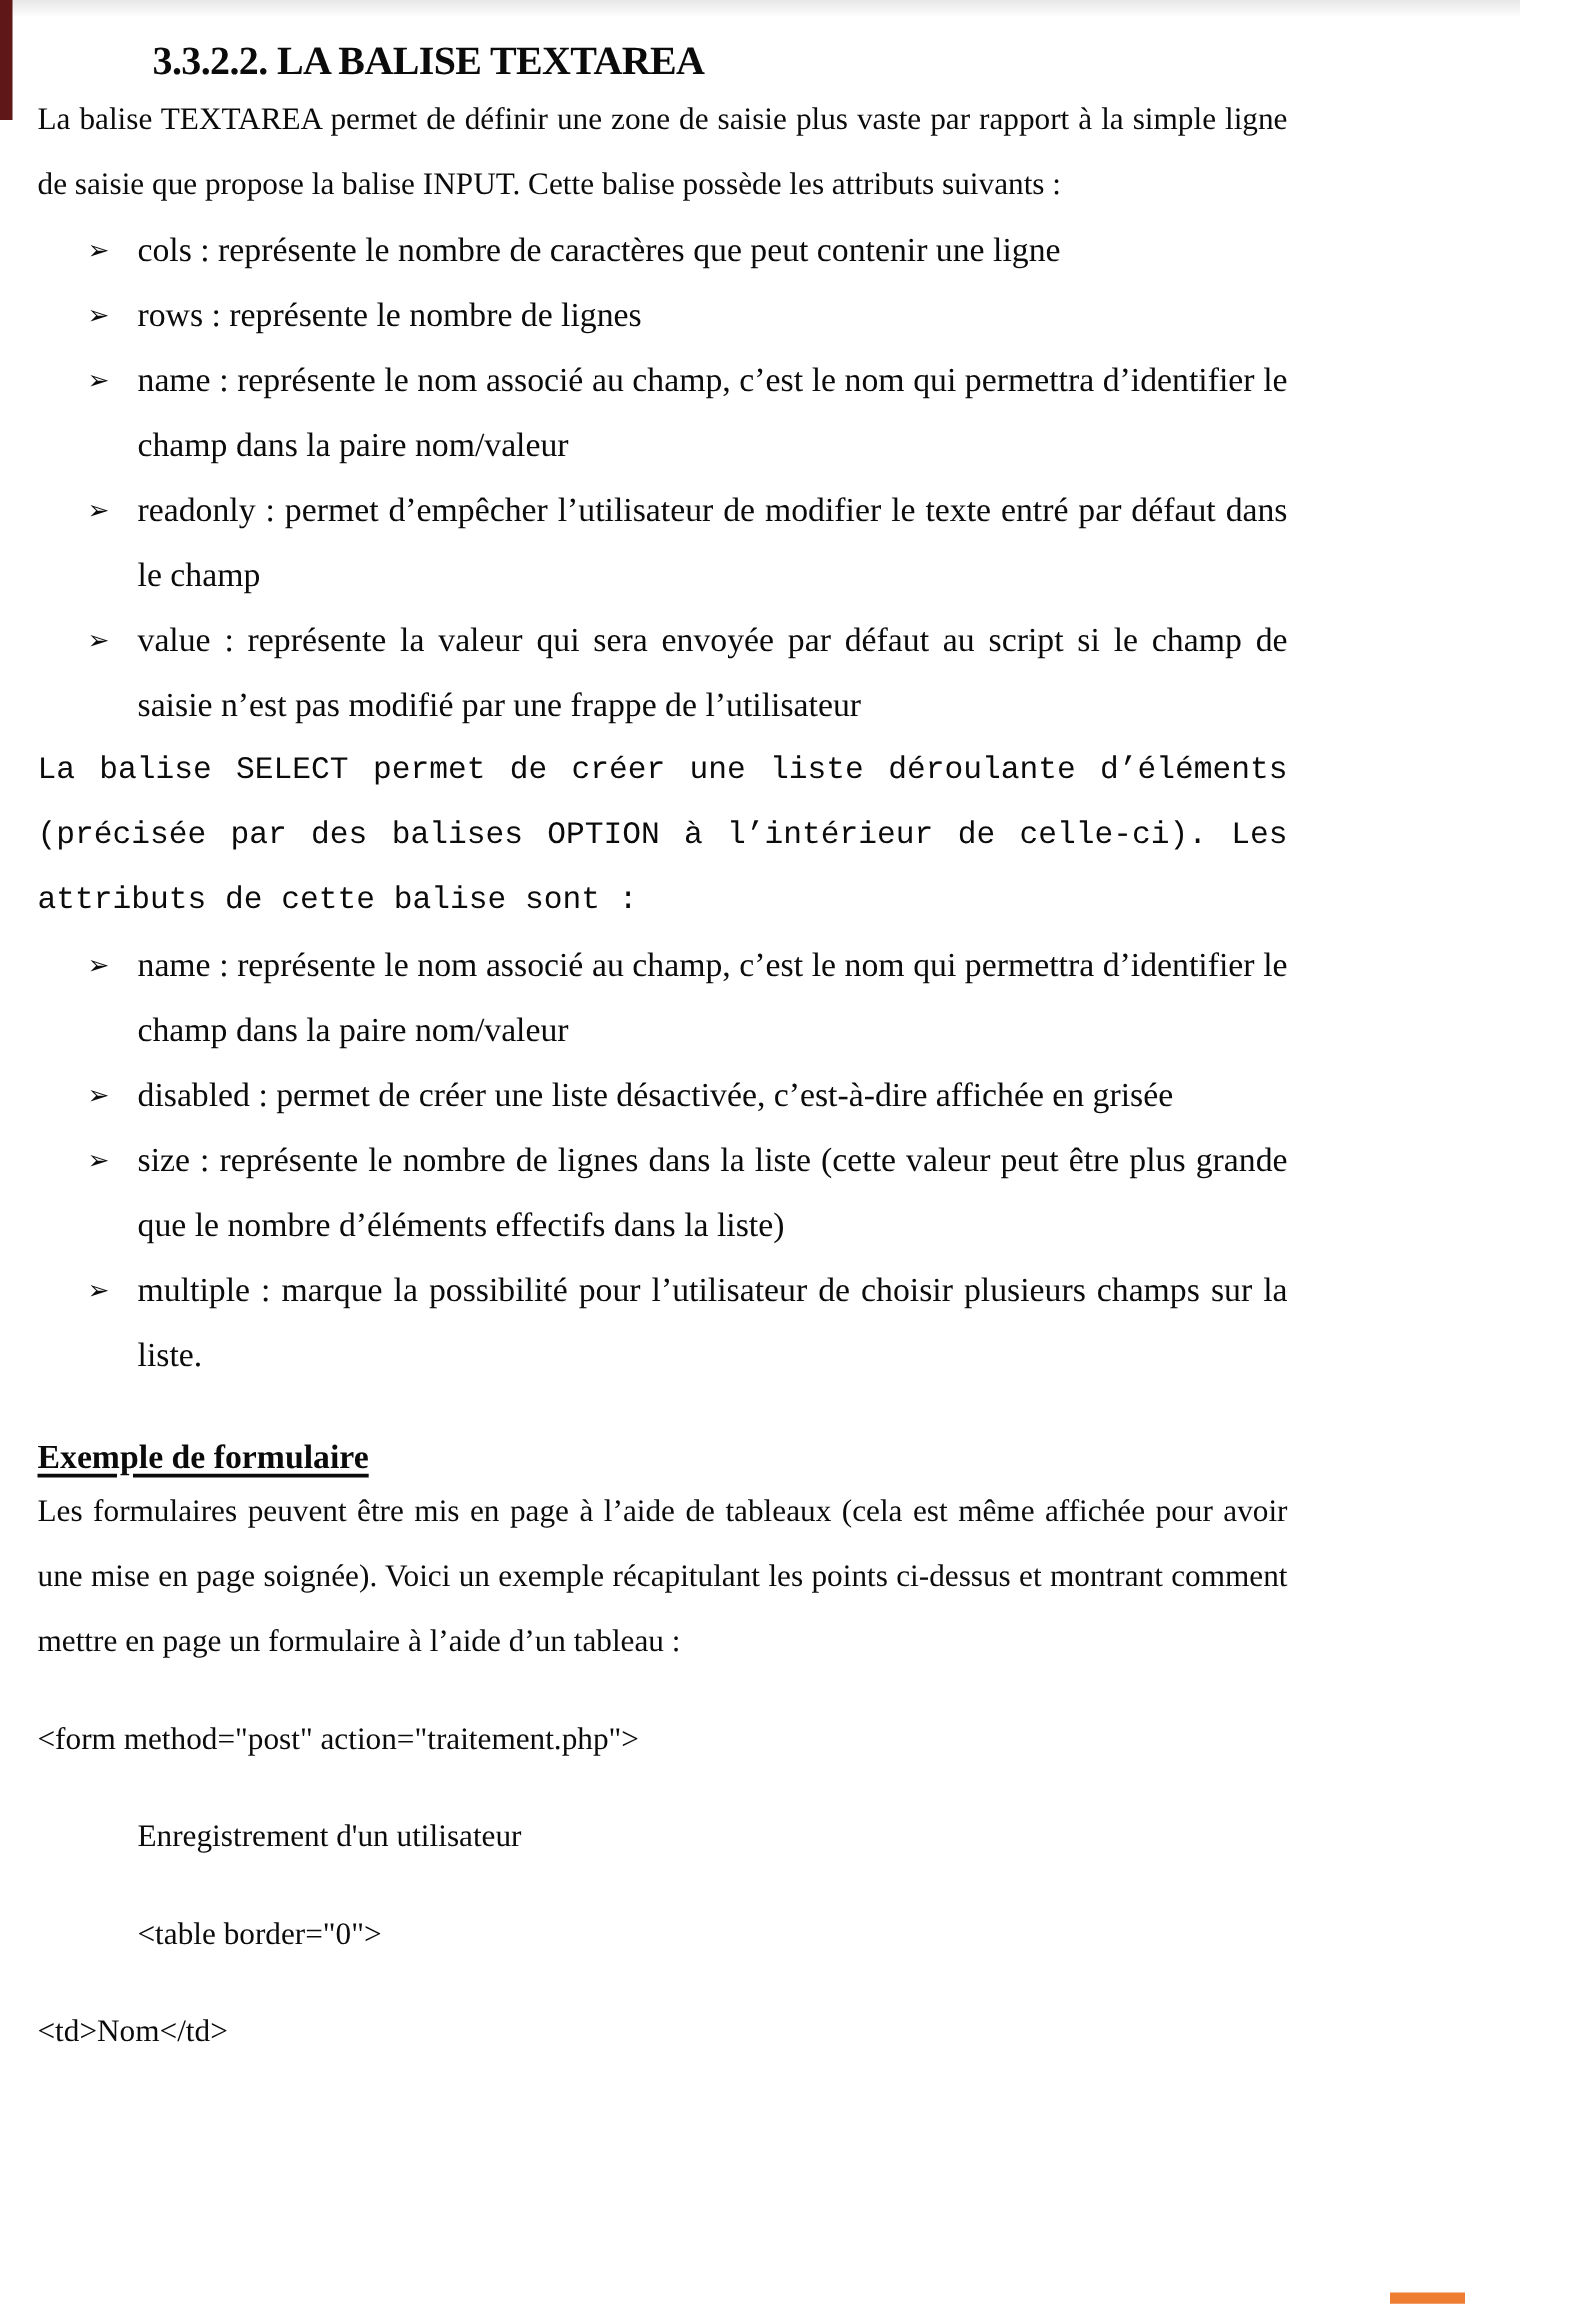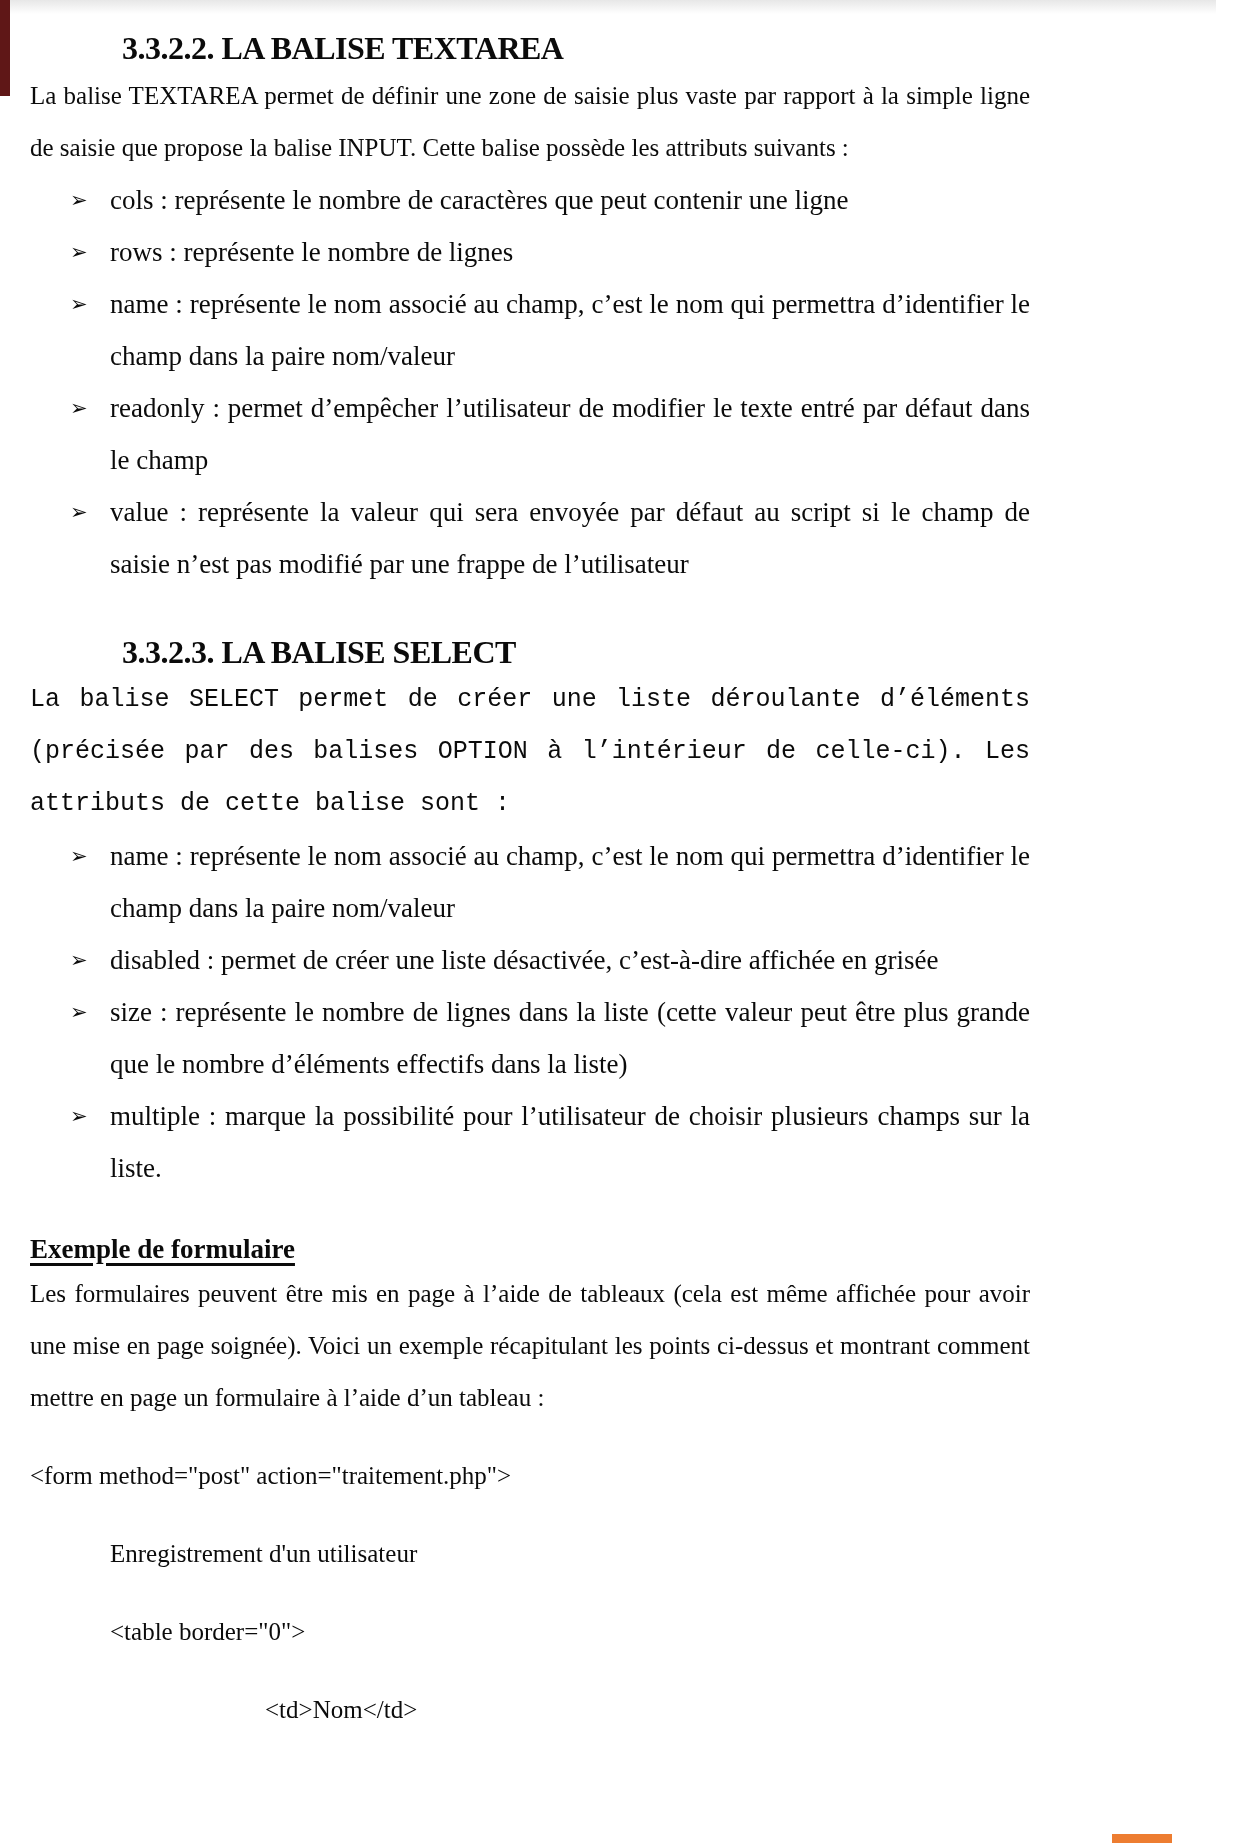--- a/index.html
+++ b/index.html
@@ -102,21 +102,21 @@
   }
   .code-line {
     font-size: 25px;
     line-height: 52px;
     margin-top: 26px;
     white-space: pre;
   }
   .ind-0 { margin-left: 0; }
   .ind-1 { margin-left: 80px; }
   .ind-2 { margin-left: 155px; }
-  .ind-3 { margin-left: 235px; }
+  .ind-3 { }
 </style>
 </head>
 <body>
 
 <div class="page">
   <div class="top-shade"></div>
   <div class="corner-bar-left" style="background: rgb(95, 23, 23);"></div>
   <div class="corner-bar-right" style="background: rgb(237, 125, 49);"></div>
 
   <div class="content">
@@ -141,21 +141,20 @@
       <li>
         <span class="marker">➢</span>
         <div class="bullet-text">readonly : permet d’empêcher l’utilisateur de modifier le texte entré par défaut dans le champ</div>
       </li>
       <li>
         <span class="marker">➢</span>
         <div class="bullet-text">value : représente la valeur qui sera envoyée par défaut au script si le champ de saisie n’est pas modifié par une frappe de l’utilisateur</div>
       </li>
     </ul>
 
-    <h2 class="heading h2">3.3.2.3. LA BALISE SELECT</h2>
 
     <p class="para p2">La balise SELECT permet de créer une liste déroulante d’éléments (précisée par des balises OPTION à l’intérieur de celle-ci). Les attributs de cette balise sont :</p>
 
     <ul class="arrow-list list2">
       <li>
         <span class="marker">➢</span>
         <div class="bullet-text">name : représente le nom associé au champ, c’est le nom qui permettra d’identifier le champ dans la paire nom/valeur</div>
       </li>
       <li>
         <span class="marker">➢</span>

